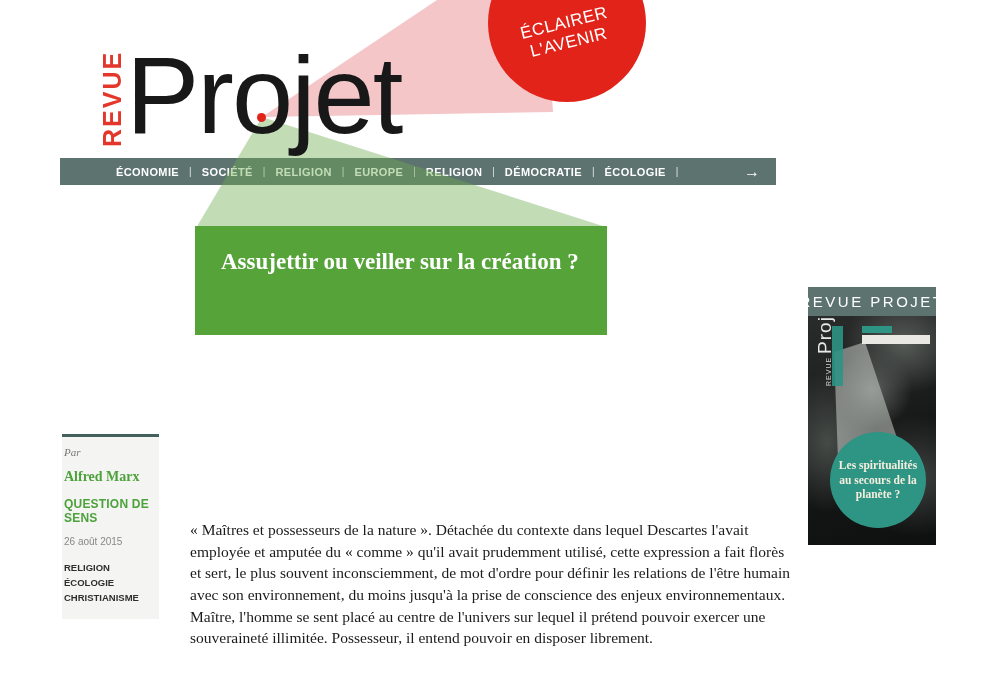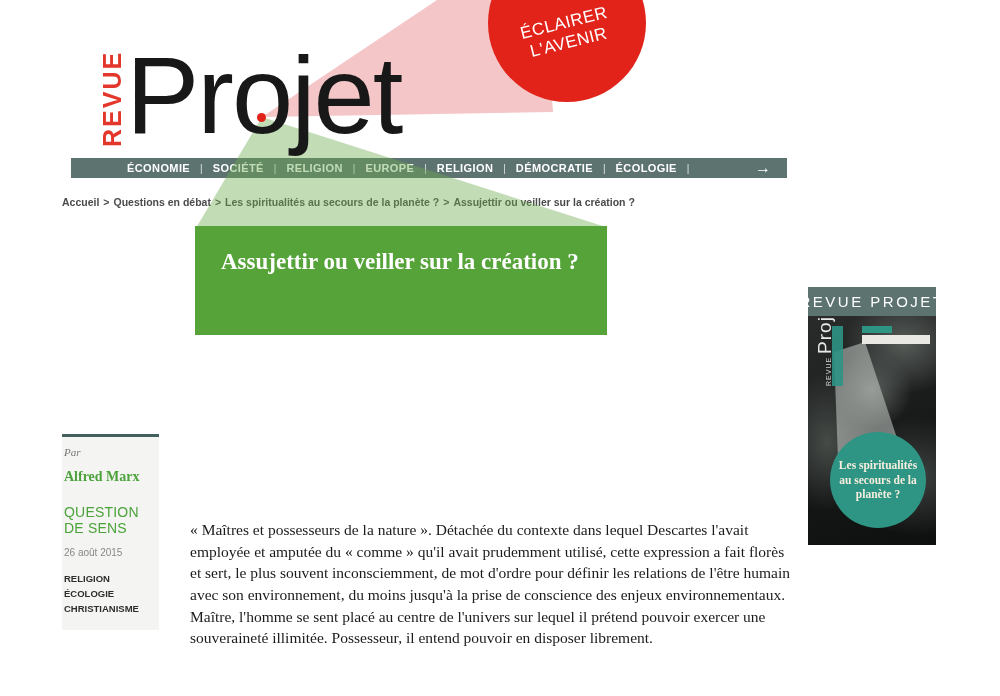--- a/index.html
+++ b/index.html
@@ -4,21 +4,21 @@
 <style>
   * { margin:0; padding:0; box-sizing:border-box; }
   html,body { background:#fff; }
   .page {
     position:relative; width:1000px; height:696px; background:#ffffff;
     overflow:hidden; font-family:"Liberation Sans", sans-serif;
   }
 
   
   .navbar {
-    position:absolute; left:71px; top:158px; width:716px; height:20px;
+    position:absolute; left:60px; top:158px; width:716px; height:27px;
     background:#5c7370; display:flex; align-items:center;
     padding-left:56px; z-index:1;
   }
   .nav-item {
     color:#fff; font-size:11px; font-weight:bold; letter-spacing:.4px;
     white-space:nowrap; cursor:pointer;
   }
   .nav-sep { color:rgba(255,255,255,.8); font-size:10px; margin:0 10px; }
   .nav-arrow {
     margin-left:auto; margin-right:16px; color:#fff; font-size:16px;
@@ -75,21 +75,21 @@
   }
 
   
   .author-card {
     position:absolute; left:62px; top:434px; width:97px;
     background:#f4f4f2; border-top:3px solid #44605d;
     padding:9px 2px 14px; z-index:1;
   }
   .byline-label { font-family:"Liberation Serif", serif; font-style:italic; font-size:11px; color:#777; }
   .author-name { font-family:"Liberation Serif", serif; font-weight:bold; font-size:14px; color:#4ca23b; margin-top:11px; cursor:pointer; }
-  .rubric { font-size:14px; font-weight:normal; color:#4ca23b; letter-spacing:.2px; margin-top:19px; cursor:pointer; }
+  .rubric { font-size:12px; font-weight:bold; color:#4ca23b; letter-spacing:.2px; margin-top:12px; cursor:pointer; }
   .date { font-size:10px; color:#888; margin-top:11px; }
   .tags { margin-top:13px; }
   .tag { font-size:9.5px; font-weight:bold; color:#2e2e2e; line-height:15px; cursor:pointer; }
 
   
   .article-intro {
     position:absolute; left:190px; top:434px; width:600px; z-index:1;
     font-family:"Liberation Serif", serif; font-weight:bold;
     font-size:15.5px; line-height:1.38; color:#1b1b1b;
   }
@@ -156,23 +156,20 @@
     <span class="nav-sep">|</span>
     <span class="nav-item">RELIGION</span>
     <span class="nav-sep">|</span>
     <span class="nav-item">DÉMOCRATIE</span>
     <span class="nav-sep">|</span>
     <span class="nav-item">ÉCOLOGIE</span>
     <span class="nav-sep">|</span>
     <span class="nav-arrow">→</span>
   </nav>
 
-  <div class="breadcrumb">
-    <span class="crumb">Accueil</span><span class="crumb-sep">&gt;</span><span class="crumb">Questions en débat</span><span class="crumb-sep">&gt;</span><span class="crumb">Les spiritualités au secours de la planète ?</span><span class="crumb-sep">&gt;</span><span class="crumb">Assujettir ou veiller sur la création ?</span>
-  </div>
 
   <svg class="beams" width="1000" height="696">
     <polygon points="262,117 437,0 545,0 553,112" fill="#f5c6c8"></polygon>
     <polygon points="262,117 196,228 609,228" fill="rgba(110,172,82,0.42)"></polygon>
   </svg>
 
   <div class="logo">
     <span class="logo-revue">REVUE</span>
     <span class="logo-projet">Projet</span>
     <span class="logo-dot"></span>

